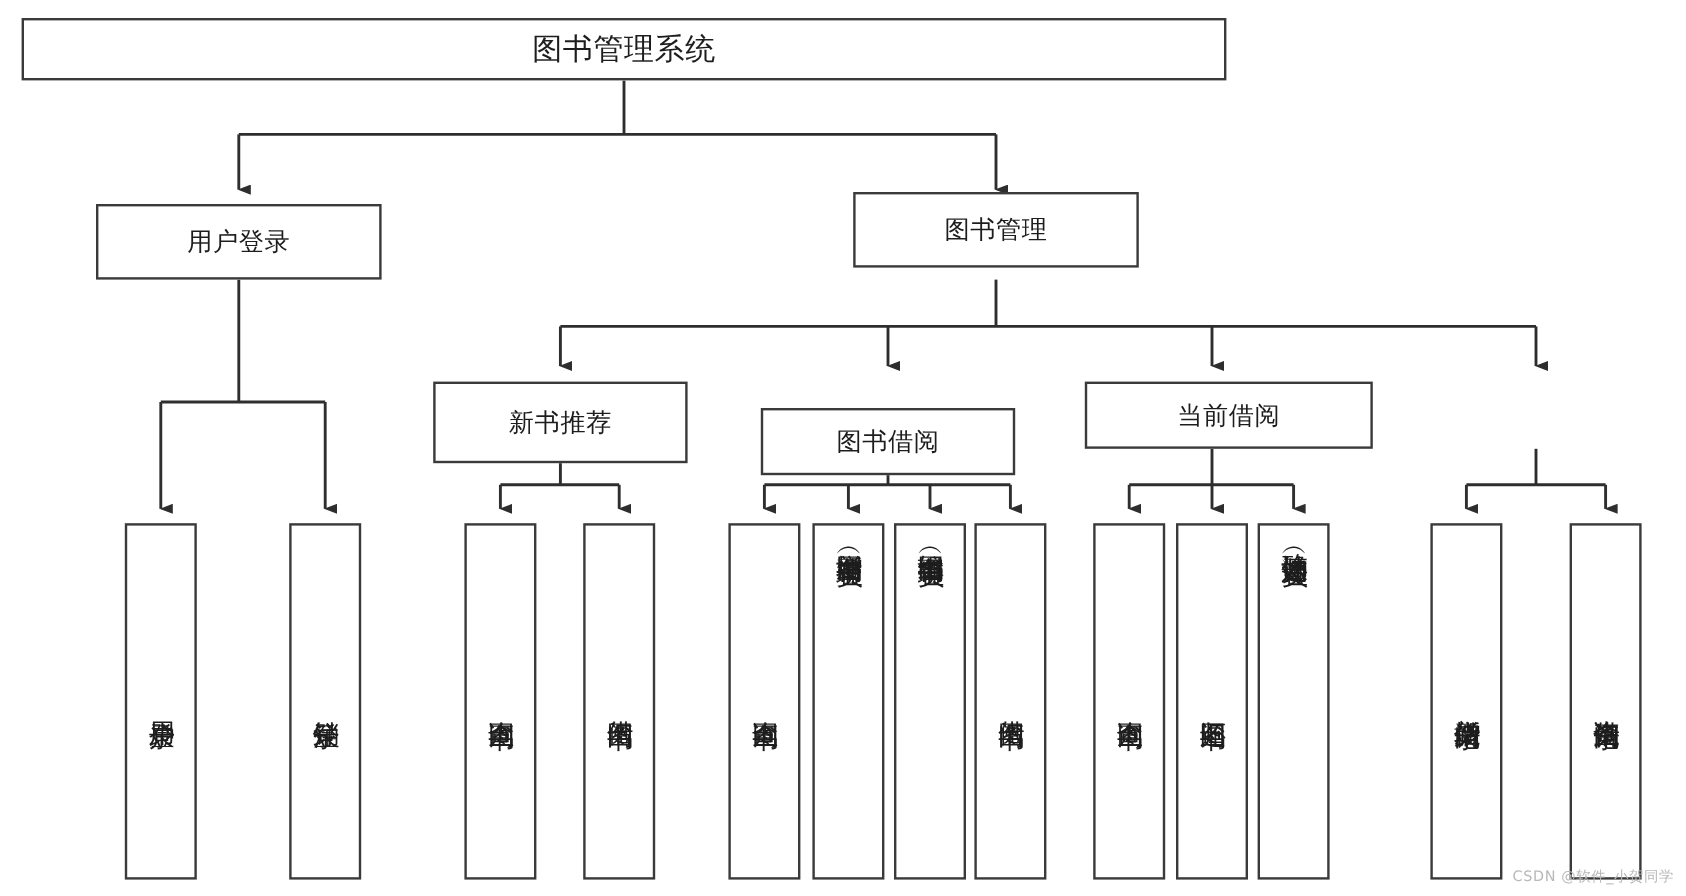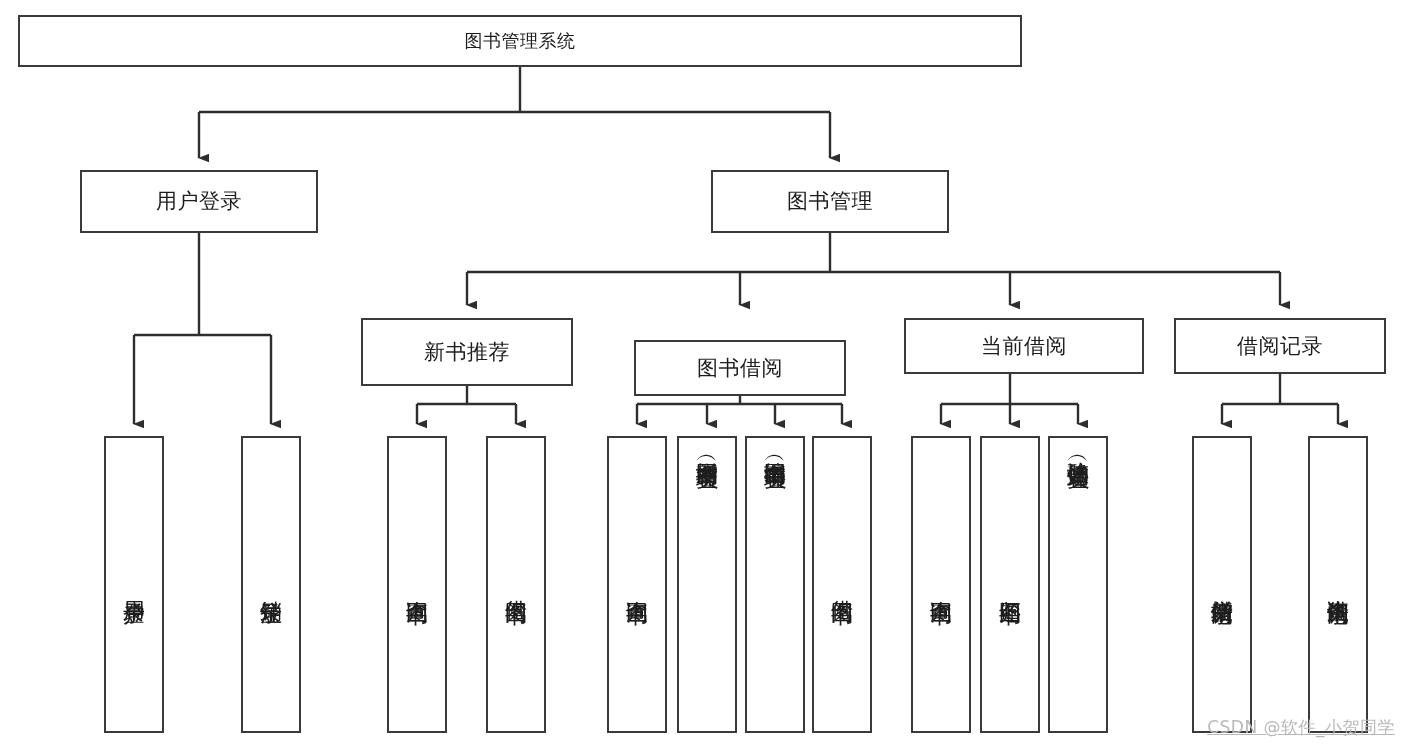--- a/index.html
+++ b/index.html
@@ -37,21 +37,21 @@
     justify-content: center;
     z-index: 2;
   }
   .node-label {
     font-size: 21px;
     line-height: 1.15;
     color: #1d1d1d;
     white-space: nowrap;
     letter-spacing: 0.5px;
   }
-  .node.root .node-label { font-size: 18px; }
+  .node.root .node-label { font-size: 25px; }
   .node.level2 .node-label { font-size: 21px; }
   .node.leaf {
     align-items: flex-start;
     padding-top: 6px;
   }
   .node.leaf .node-label {
     writing-mode: vertical-rl;
     text-orientation: upright;
     font-size: 22px;
     line-height: 1.08;
@@ -59,26 +59,25 @@
     white-space: nowrap;
   }
   .node.leaf.center-v {
     align-items: center;
     padding-top: 0;
   }
   #watermark {
     position: absolute;
     right: 10px;
     bottom: 8px;
-    font-size: 17px;
+    font-size: 12px;
     color: #b9b9b9;
     z-index: 5;
     white-space: nowrap;
     letter-spacing: 0.5px;
-    text-decoration: underline;
   }
 </style>
 </head>
 <body>
 
 <div id="diagram-root">
 
   <svg id="connector-layer" viewBox="0 0 1405 747" width="1405" height="747" xmlns="http://www.w3.org/2000/svg">
     <defs>
       <marker id="arrowhead" markerWidth="9" markerHeight="11" refX="4.2" refY="10" orient="auto" markerUnits="userSpaceOnUse">
@@ -130,39 +129,36 @@
   </svg>
 
   <div class="node root" style="left:18px; top:15px; width:1004px; height:52px;">
     <span class="node-label">图书管理系统</span>
   </div>
 
   <div class="node level2" style="left:80px; top:170px; width:238px; height:63px;">
     <span class="node-label">用户登录</span>
   </div>
 
-  <div class="node level2" style="left:711px; top:170px; width:238px; height:63px;">
+  <div class="node level2" style="left:711px; top:160px; width:238px; height:63px;">
     <span class="node-label">图书管理</span>
   </div>
 
   <div class="node level2" style="left:361px; top:318px; width:212px; height:68px;">
     <span class="node-label">新书推荐</span>
   </div>
 
   <div class="node level2" style="left:634px; top:318px; width:212px; height:56px;margin-top:22px;">
     <span class="node-label">图书借阅</span>
   </div>
 
   <div class="node level2" style="left:904px; top:318px; width:240px; height:56px;">
     <span class="node-label">当前借阅</span>
   </div>
 
-  <div class="node level2" style="left:1174px; top:318px; width:212px; height:56px;">
-    <span class="node-label">借阅记录</span>
-  </div>
 
   <div class="node leaf center-v" style="left:104px; top:436px; width:60px; height:297px;">
     <span class="node-label">用户登录</span>
   </div>
 
   <div class="node leaf center-v" style="left:241px; top:436px; width:60px; height:297px;">
     <span class="node-label">注销登录</span>
   </div>
 
   <div class="node leaf center-v" style="left:387px; top:436px; width:60px; height:297px;">

